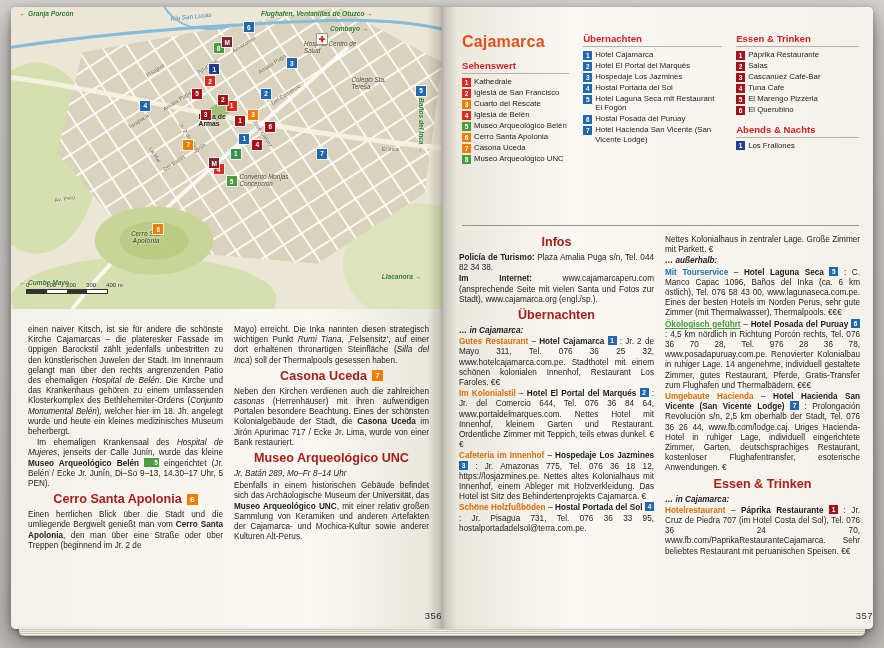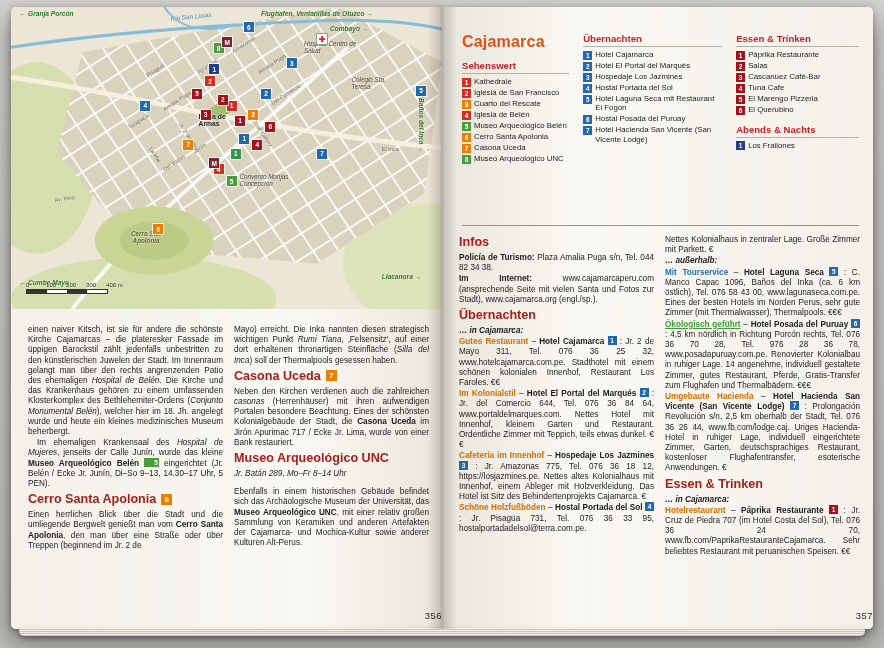--- a/index.html
+++ b/index.html
@@ -62,30 +62,30 @@
   .scale-rule span{flex:1;}
   .scale-rule span:nth-child(odd){background:#333;}
   .scale-rule span:nth-child(even){background:#fff;}
   
   .textwrap{position:absolute;left:17px;right:13px;display:flex;gap:11px;}
   .page-left .textwrap{top:318px;height:278px;}
   .page-right .textwrap{top:228px;height:368px;}
   .col{flex:1;overflow:hidden;text-align:justify;}
   p.body{margin:0 0 1px;font-size:8.2px;line-height:10.2px;color:#1c1c1c;}
   p.body.indent{text-indent:9px;}
-  p.body.note{margin:1px 0 8px;}
+  p.body.note{margin:1px 0 2px;}
   .b{font-weight:bold;}
   .i{font-style:italic;}
   .bi{font-weight:bold;font-style:italic;}
   .lead-o{font-weight:bold;color:#d96c00;}
   .lead-b{font-weight:bold;color:#1e6eb5;}
   .lead-g{font-weight:bold;color:#3f9c35;text-decoration:underline;}
   h2.art-h{
     margin:3px 0 4px;font-size:12.6px;line-height:14px;font-weight:bold;color:#a8201a;
-    display:flex;align-items:center;gap:5px;text-align:left;
+    display:flex;align-items:center;gap:5px;text-align:left;justify-content:center;
   }
   .col > h2.art-h:first-child{margin-top:0;}
   .badge{
     display:inline-flex;align-items:center;justify-content:center;
     min-width:9px;height:9px;padding:0 1px;box-sizing:border-box;
     font-weight:bold;font-size:6.5px;line-height:9px;color:#fff;font-style:normal;
   }
   h2.art-h .badge{min-width:11px;height:11px;font-size:8px;}
   .badge.inline{transform:translateY(-1px);}
   

